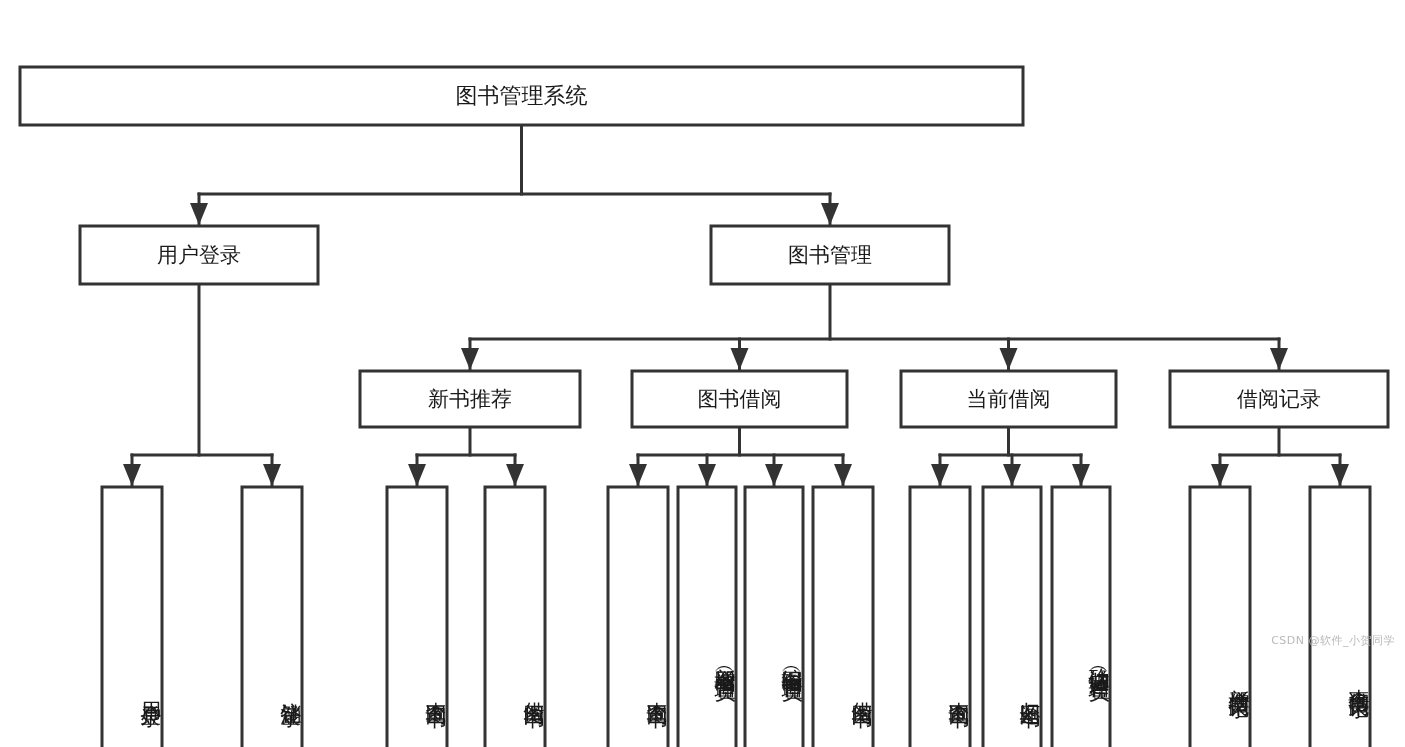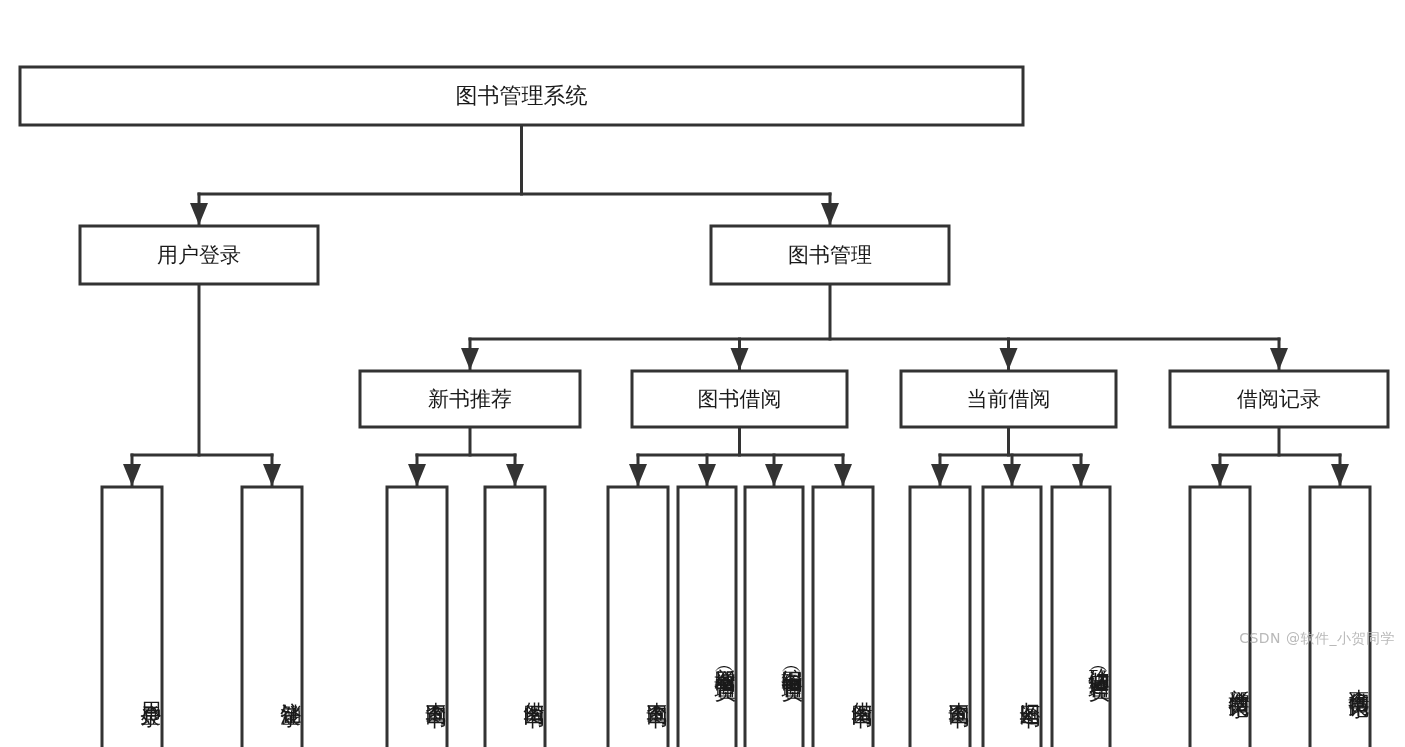--- a/index.html
+++ b/index.html
@@ -66,21 +66,21 @@
     display: flex;
     align-items: flex-start;
     justify-content: center;
     pointer-events: none;
   }
   .watermark {
     position: absolute;
     right: 10px;
     bottom: 4px;
     font-family: "DejaVu Sans", "Liberation Sans", sans-serif;
-    font-size: 14px;
+    font-size: 11px;
     color: #b9b9b9;
     white-space: nowrap;
     letter-spacing: 0.5px;
   }
 </style>
 </head>
 <body>
 
 <div id="diagram-root">
 

